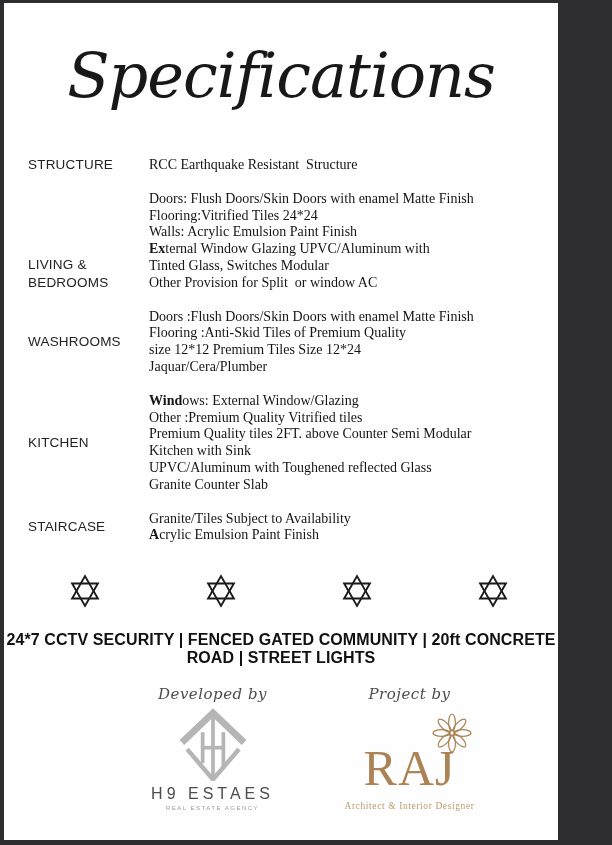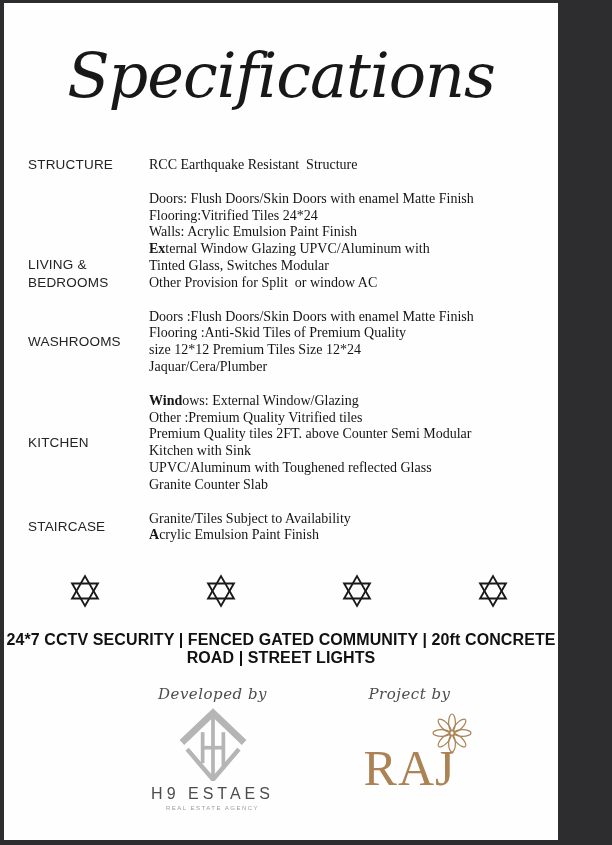--- a/index.html
+++ b/index.html
@@ -174,17 +174,18 @@
               <ellipse cx="20" cy="9.5" rx="3.4" ry="8.5" transform="rotate(135 20 20)"></ellipse>
               <ellipse cx="20" cy="9.5" rx="3.4" ry="8.5" transform="rotate(180 20 20)"></ellipse>
               <ellipse cx="20" cy="9.5" rx="3.4" ry="8.5" transform="rotate(225 20 20)"></ellipse>
               <ellipse cx="20" cy="9.5" rx="3.4" ry="8.5" transform="rotate(270 20 20)"></ellipse>
               <ellipse cx="20" cy="9.5" rx="3.4" ry="8.5" transform="rotate(315 20 20)"></ellipse>
               <circle cx="20" cy="20" r="3"></circle>
             </g>
           </svg>
         </div>
         <div class="raj-name">RAJ</div>
+        <div class="raj-tag">Architect &amp; Interior Designer</div>
       </div>
     </div>
 
   </div>
 </div>
 
 </body></html>

